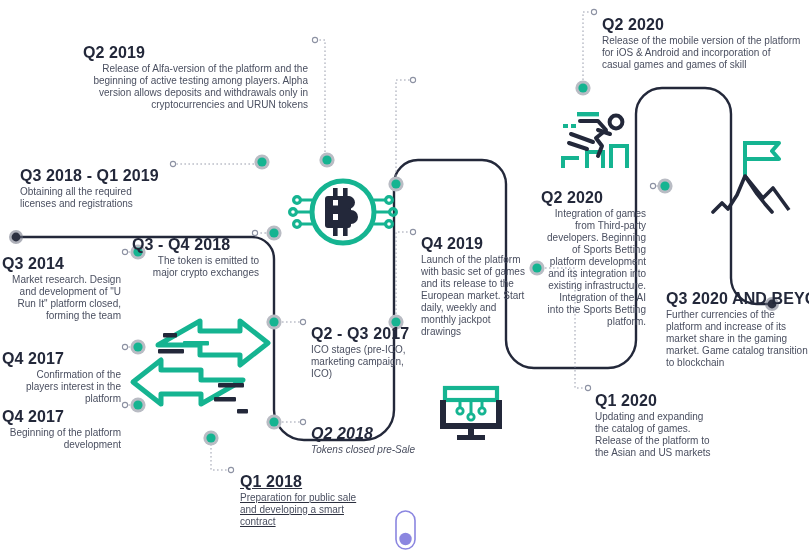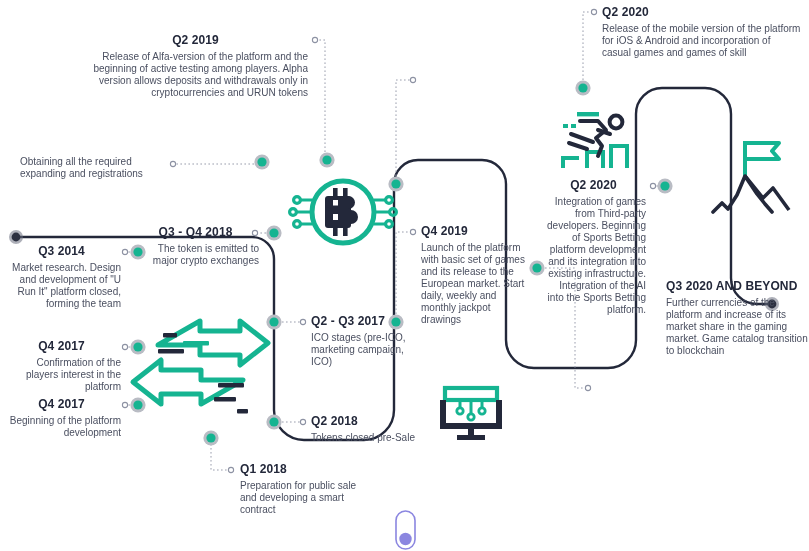--- a/index.html
+++ b/index.html
@@ -9,29 +9,29 @@
     background:#ffffff;
     font-family:"Liberation Sans","DejaVu Sans",sans-serif;
     color:#2b2f3e;
     overflow:hidden;
     position:relative;
   }
   #stage{position:relative;width:809px;height:551px;}
   svg.layer{position:absolute;left:0;top:0;width:809px;height:551px;}
   .entry{position:absolute;}
   .entry .ttl{
-    font-size:12px;font-weight:bold;color:#23283a;
-    letter-spacing:.1px;line-height:15px;margin:0 0 3px 0;white-space:nowrap;
+    font-size:16px;font-weight:bold;color:#23283a;
+    letter-spacing:.1px;line-height:15px;margin:12px 0 3px 0;white-space:nowrap;
   }
   .entry .dsc{
     font-size:10px;line-height:12px;color:#4a4f60;margin:0;
   }
   .ta-r{text-align:right;}
   .ta-l{text-align:left;}
-  .entry.w-right .ttl{text-align:center;}
+  .entry.w-right .ttl{text-align:left;}
   .entry.w-left  .ttl{text-align:left;}
 </style>
 </head>
 <body>
 
 <div id="stage">
 
   <svg class="layer" viewBox="0 0 809 551">
 
     <g fill="none" stroke="#23283a" stroke-width="2.4" stroke-linecap="round">
@@ -242,42 +242,43 @@
   <div class="entry w-right ta-r" style="left:2px;top:339px;width:119px;">
     <p class="ttl">Q4 2017</p>
     <p class="dsc">Confirmation of the players interest in the platform</p>
   </div>
 
   <div class="entry w-right ta-r" style="left:2px;top:397px;width:119px;">
     <p class="ttl">Q4 2017</p>
     <p class="dsc">Beginning of the platform development</p>
   </div>
 
-  <div class="entry w-left ta-l" style="left:240px;top:462px;width:125px;">
+  <div class="entry w-left ta-l" style="left:240px;top:462px;width:125px;text-decoration:underline;">
     <p class="ttl">Q1 2018</p>
     <p class="dsc">Preparation for public sale and developing a smart contract</p>
   </div>
 
-  <div class="entry w-left ta-l" style="left:311px;top:414px;width:130px;">
+  <div class="entry w-left ta-l" style="left:311px;top:414px;width:130px;font-style:italic;">
     <p class="ttl">Q2 2018</p>
     <p class="dsc">Tokens closed pre-Sale</p>
   </div>
 
   <div class="entry w-left ta-l" style="left:311px;top:314px;width:110px;">
     <p class="ttl">Q2 - Q3 2017</p>
     <p class="dsc">ICO stages (pre-ICO, marketing campaign, ICO)</p>
   </div>
 
   <div class="entry w-right ta-r" style="left:132px;top:225px;width:127px;">
     <p class="ttl">Q3 - Q4 2018</p>
     <p class="dsc">The token is emitted to major crypto exchanges</p>
   </div>
 
   <div class="entry w-left ta-l" style="left:20px;top:156px;width:150px;">
-    <p class="dsc">Obtaining all the required expanding and registrations</p>
+    <p class="ttl">Q3 2018 - Q1 2019</p>
+    <p class="dsc">Obtaining all the required licenses and registrations</p>
   </div>
 
   <div class="entry w-right ta-r" style="left:83px;top:33px;width:225px;">
     <p class="ttl">Q2 2019</p>
     <p class="dsc">Release of Alfa-version of the platform and the beginning of active testing among players. Alpha version allows deposits and withdrawals only in cryptocurrencies and URUN tokens</p>
   </div>
 
 
   <div class="entry w-left ta-l" style="left:421px;top:224px;width:105px;">
     <p class="ttl">Q4 2019</p>
@@ -287,19 +288,23 @@
   <div class="entry w-right ta-r" style="left:541px;top:178px;width:105px;">
     <p class="ttl">Q2 2020</p>
     <p class="dsc">Integration of games from Third-party developers. Beginning of Sports Betting platform development and its integration into existing infrastructure. Integration of the AI into the Sports Betting platform.</p>
   </div>
 
   <div class="entry w-left ta-l" style="left:602px;top:5px;width:200px;">
     <p class="ttl">Q2 2020</p>
     <p class="dsc">Release of the mobile version of the platform for iOS &amp; Android and incorporation of casual games and games of skill</p>
   </div>
 
+  <div class="entry w-left ta-l" style="left:595px;top:381px;width:122px;">
+    <p class="ttl">Q1 2020</p>
+    <p class="dsc">Updating and expanding the catalog of games. Release of the platform to the Asian and US markets</p>
+  </div>
 
   <div class="entry w-left ta-l" style="left:666px;top:279px;width:142px;">
     <p class="ttl">Q3 2020 AND BEYOND</p>
     <p class="dsc">Further currencies of the platform and increase of its market share in the gaming market. Game catalog transition to blockchain</p>
   </div>
 
 </div>
 
 </body></html>

